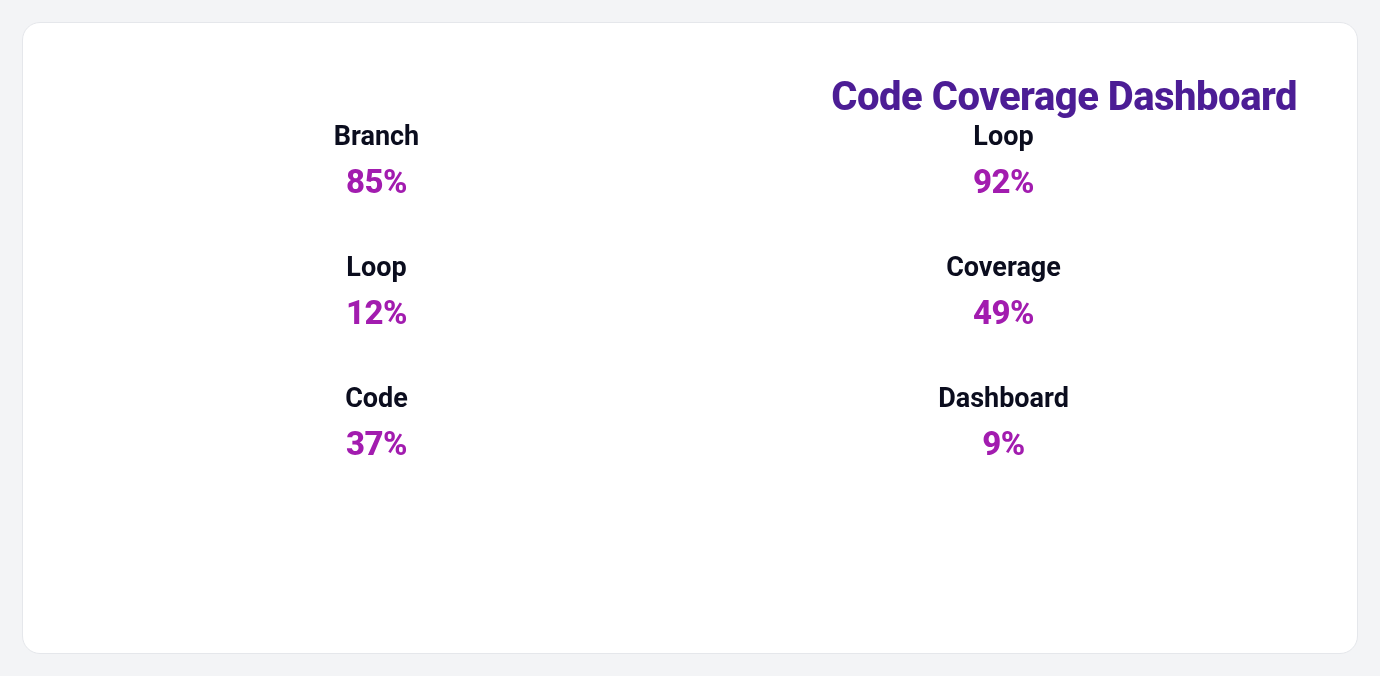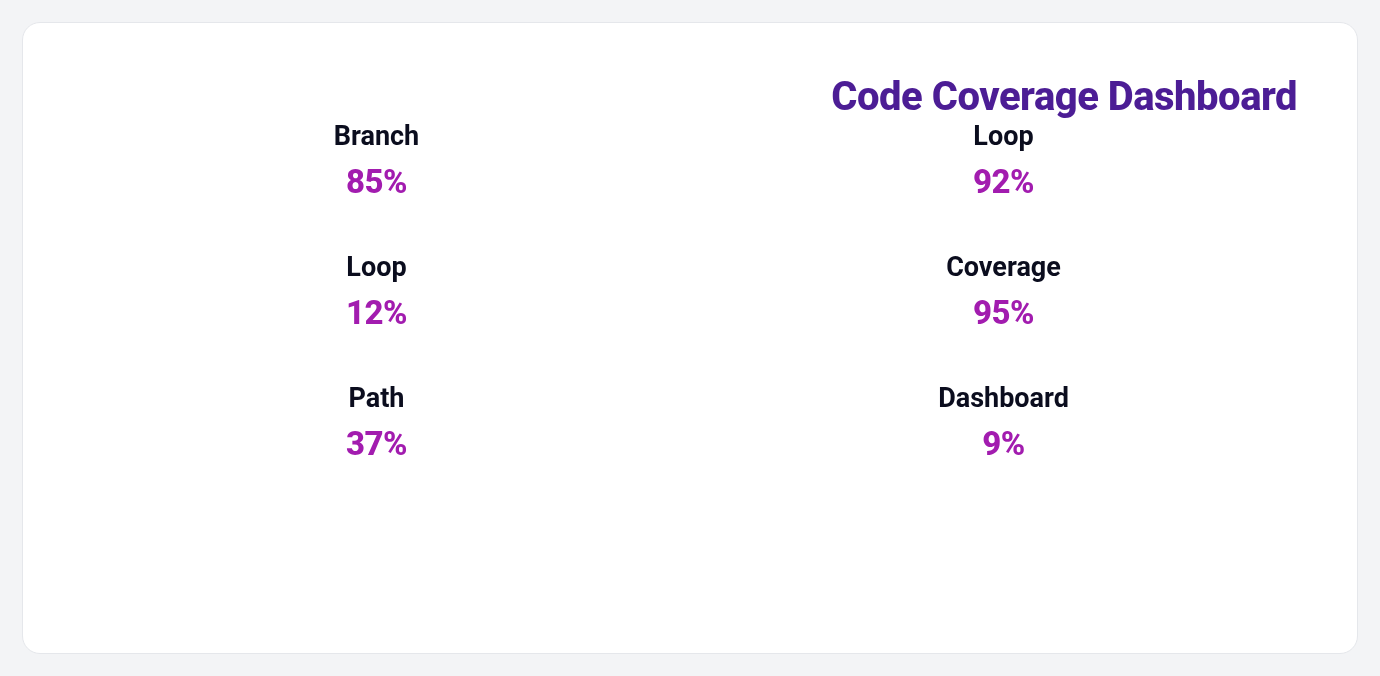--- a/index.html
+++ b/index.html
@@ -72,25 +72,25 @@
       <div class="metric-value">92%</div>
     </div>
 
     <div class="metric">
       <div class="metric-label">Loop</div>
       <div class="metric-value">12%</div>
     </div>
 
     <div class="metric">
       <div class="metric-label">Coverage</div>
-      <div class="metric-value">95%</div>
+      <div class="metric-value">49%</div>
     </div>
 
     <div class="metric">
-      <div class="metric-label">Path</div>
+      <div class="metric-label">Code</div>
       <div class="metric-value">37%</div>
     </div>
 
     <div class="metric">
       <div class="metric-label">Dashboard</div>
       <div class="metric-value">9%</div>
     </div>
 
   </div>
 </div>

